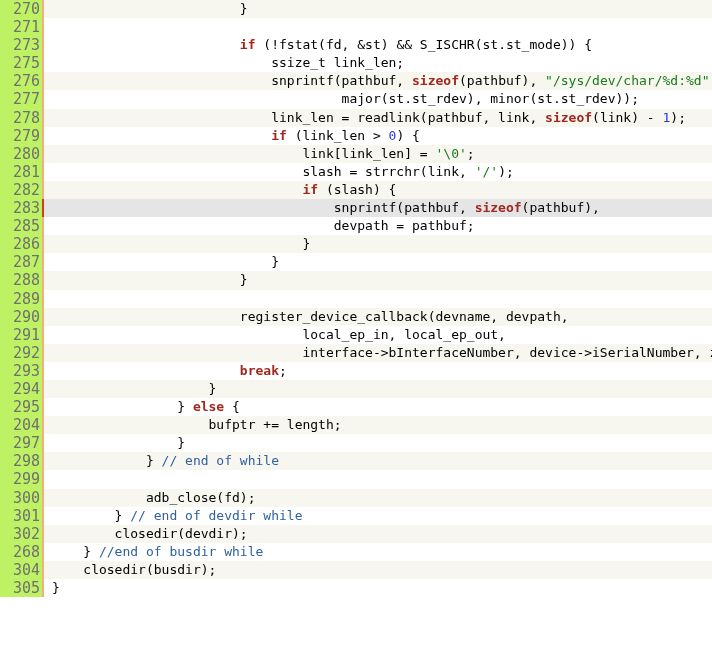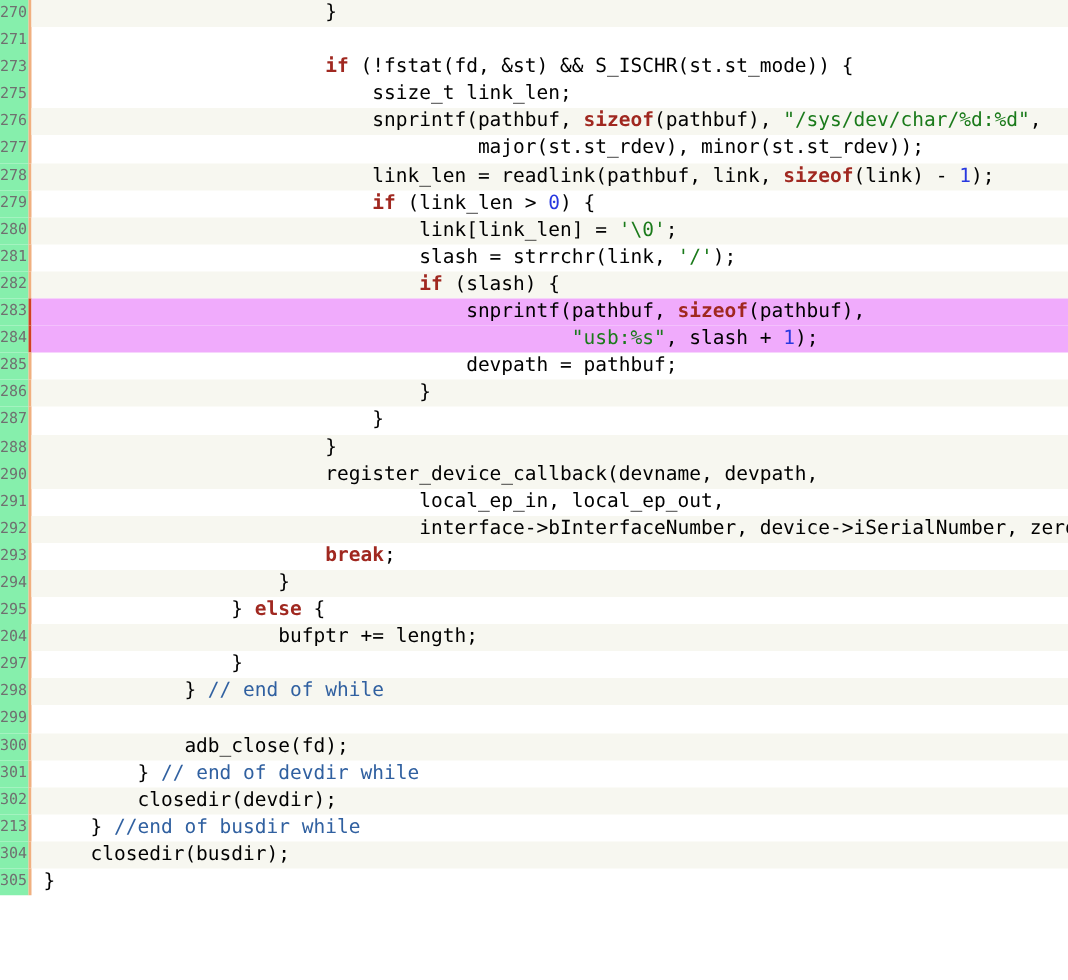--- a/index.html
+++ b/index.html
@@ -6,32 +6,32 @@
 body {
   font-family: Consolas, Menlo, "DejaVu Sans Mono", monospace;
   font-size: 13px;
   background: #fff;
   width: 712px;
   overflow: hidden;
 }
 table { border-collapse: collapse; width: 100%; table-layout: fixed; }
 td { vertical-align: top; white-space: pre; line-height: 18.1px; }
 .ln {
-  width: 19px;
+  width: 42px;
   text-align: right;
   color: #707070;
-  background: #86efac;
+  background: #bef264;
   padding-right: 2px;
-  font-size: 10px;
+  font-size: 15px;
 }
 .gut { width: 2px; background: #f0b080; }
 .gut-hl { background: #d04020; }
 .code { padding-left: 8px; }
 .row-alt .code { background: #f7f7f0; }
-.row-hl .code { background: #f0abfc; }
+.row-hl .code { background: #e5e5e5; }
 .kw { color: #a02820; font-weight: bold; }
 .cm { color: #3060a0; }
 .st { color: #1a7a1a; }
 .lit { color: #2838e0; }
 </style>
 </head>
 <body>
 
 <table>
   <tbody id="code-body">
@@ -88,45 +88,45 @@
       <tr class="row-alt">
         <td class="ln">282</td>
         <td class="gut"></td>
         <td class="code"><span>                                </span><span class="kw">if</span><span> (slash) {</span></td>
       </tr>
       <tr class="row-hl">
         <td class="ln">283</td>
         <td class="gut gut-hl"></td>
         <td class="code"><span>                                    snprintf(pathbuf, </span><span class="kw">sizeof</span><span>(pathbuf),</span></td>
       </tr>
-      <tr class="row-hl">
-        <td class="ln">284</td>
-        <td class="gut gut-hl"></td>
-        <td class="code"><span>                                             </span><span class="st">"usb:%s"</span><span>, slash + </span><span class="lit">1</span><span>);</span></td>
-      </tr>
       <tr>
         <td class="ln">285</td>
         <td class="gut"></td>
         <td class="code"><span>                                    devpath = pathbuf;</span></td>
       </tr>
       <tr class="row-alt">
         <td class="ln">286</td>
         <td class="gut"></td>
         <td class="code"><span>                                }</span></td>
       </tr>
       <tr>
         <td class="ln">287</td>
         <td class="gut"></td>
         <td class="code"><span>                            }</span></td>
       </tr>
       <tr class="row-alt">
         <td class="ln">288</td>
         <td class="gut"></td>
         <td class="code"><span>                        }</span></td>
       </tr>
+      <tr>
+        <td class="ln">289</td>
+        <td class="gut"></td>
+        <td class="code"><span></span></td>
+      </tr>
       <tr class="row-alt">
         <td class="ln">290</td>
         <td class="gut"></td>
         <td class="code"><span>                        register_device_callback(devname, devpath,</span></td>
       </tr>
       <tr>
         <td class="ln">291</td>
         <td class="gut"></td>
         <td class="code"><span>                                local_ep_in, local_ep_out,</span></td>
       </tr>
@@ -179,21 +179,21 @@
         <td class="ln">301</td>
         <td class="gut"></td>
         <td class="code"><span>        } </span><span class="cm">// end of devdir while</span></td>
       </tr>
       <tr class="row-alt">
         <td class="ln">302</td>
         <td class="gut"></td>
         <td class="code"><span>        closedir(devdir);</span></td>
       </tr>
       <tr>
-        <td class="ln">213</td>
+        <td class="ln">268</td>
         <td class="gut"></td>
         <td class="code"><span>    } </span><span class="cm">//end of busdir while</span></td>
       </tr>
       <tr class="row-alt">
         <td class="ln">304</td>
         <td class="gut"></td>
         <td class="code"><span>    closedir(busdir);</span></td>
       </tr>
       <tr>
         <td class="ln">305</td>

